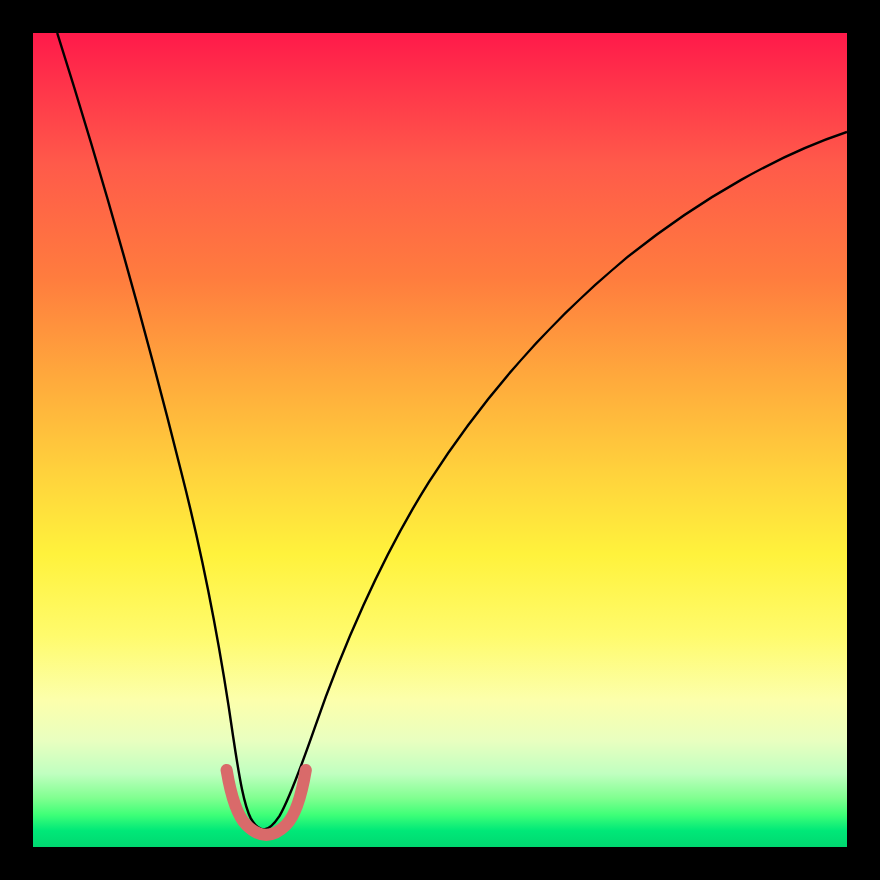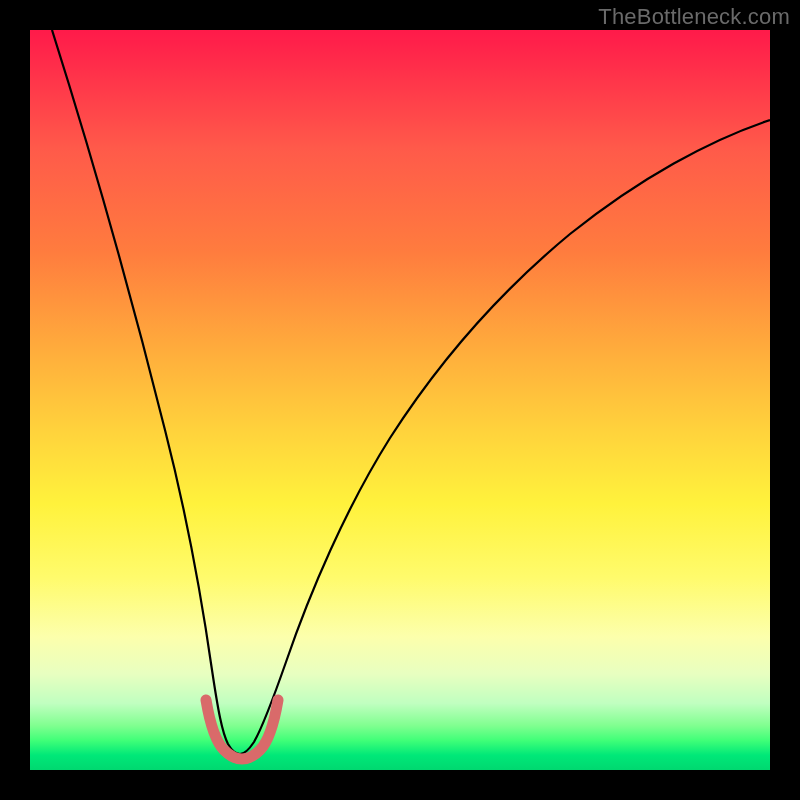--- a/index.html
+++ b/index.html
@@ -76,14 +76,13 @@
              C 280 562, 316 478, 360 408
              C 410 330, 470 262, 540 204
              C 610 148, 680 110, 740 90" fill="none" stroke="#000" stroke-width="2.2"></path>
     <path d="M 176 670
              C 180 694, 186 712, 194 720
              C 200 726, 206 729, 212 729
              C 218 729, 224 726, 230 720
              C 238 712, 244 694, 248 670" fill="none" stroke="#d96a6a" stroke-width="11" stroke-linecap="round"></path>
   </svg>
 
-  <div class="watermark">TheBottleneck.com</div>
 </div>
 
 </body></html>

